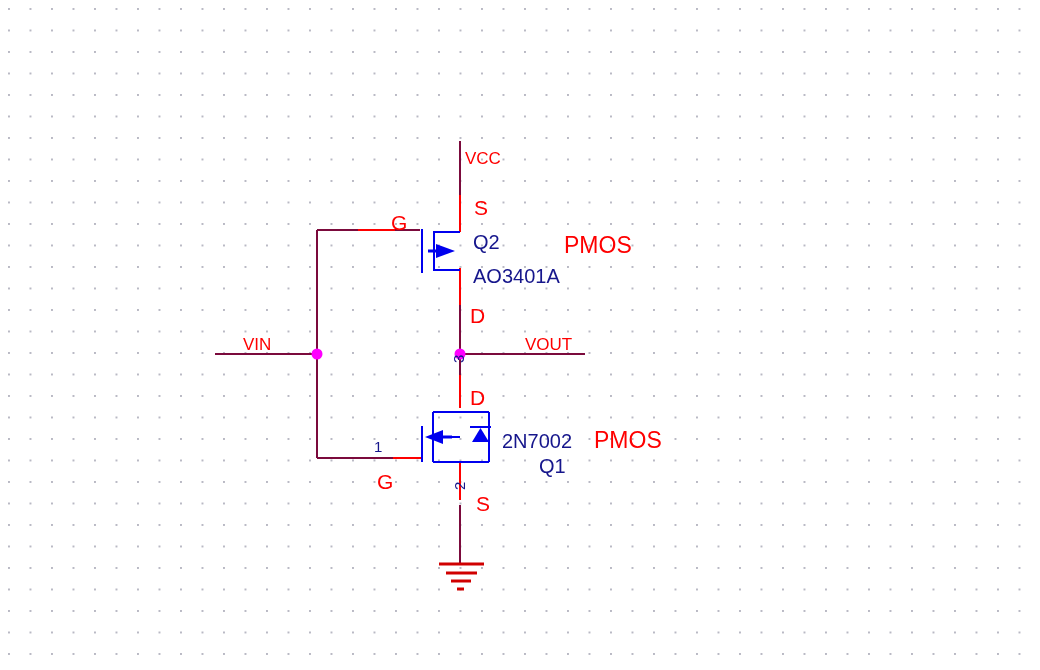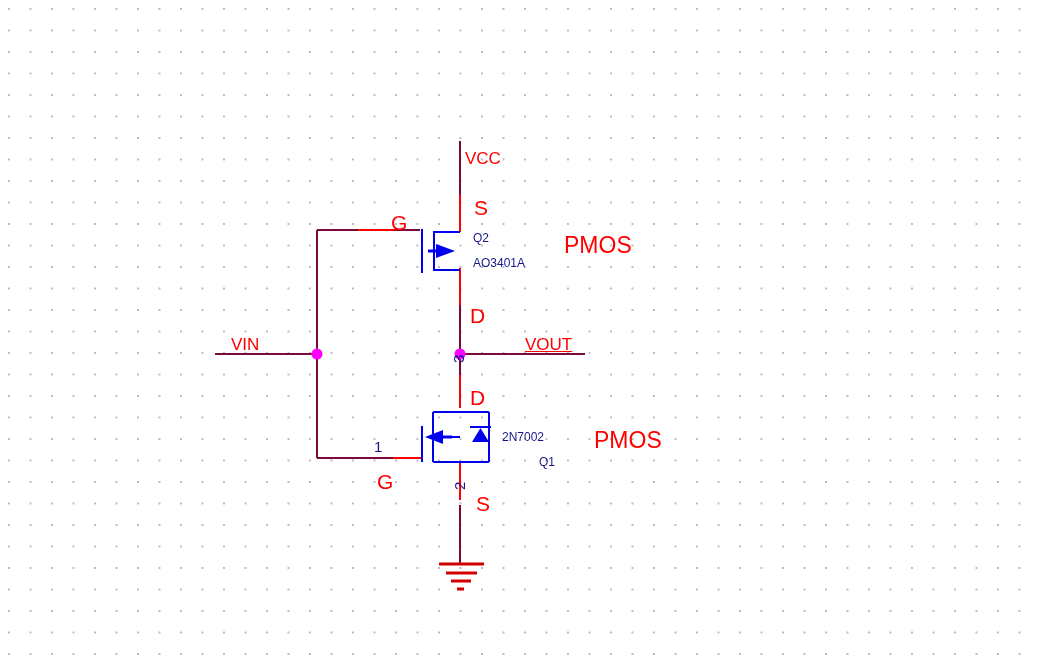--- a/index.html
+++ b/index.html
@@ -44,21 +44,21 @@
   .pin-label {
     color: #fe0000;
     font-size: 21px;
   }
   .annot-label {
     color: #fe0000;
     font-size: 23px;
   }
   .part-label {
     color: #16168c;
-    font-size: 12px;
+    font-size: 20px;
   }
   .pin-number {
     color: #16168c;
     font-size: 15px;
     transform: rotate(-90deg);
     transform-origin: left top;
   }
 </style>
 </head>
 <body>
@@ -142,29 +142,29 @@
 
     <g stroke="#d00000" fill="none">
       <line x1="439" y1="564" x2="484" y2="564" stroke-width="3"></line>
       <line x1="446" y1="573" x2="477" y2="573" stroke-width="3"></line>
       <line x1="451" y1="581" x2="471" y2="581" stroke-width="3"></line>
       <line x1="457" y1="589" x2="464" y2="589" stroke-width="3"></line>
     </g>
   </svg>
 
   <div class="net-label" style="left:465px; top:150px;">VCC</div>
-  <div class="net-label" style="left:231px; top:336px;">VIN</div>
-  <div class="net-label" style="left:525px; top:336px;text-decoration:underline;">VOUT</div>
+  <div class="net-label" style="left:243px; top:336px;">VIN</div>
+  <div class="net-label" style="left:525px; top:336px;">VOUT</div>
 
   <div class="pin-label" style="left:474px; top:197px;">S</div>
   <div class="pin-label" style="left:470px; top:305px;">D</div>
   <div class="pin-label" style="left:391px; top:212px;">G</div>
 
   <div class="part-label" style="left:473px; top:232px;">Q2</div>
-  <div class="part-label" style="left:473px; top:257px;">AO3401A</div>
+  <div class="part-label" style="left:473px; top:266px;">AO3401A</div>
   <div class="annot-label" style="left:564px; top:234px;">PMOS</div>
 
   <div class="pin-label" style="left:470px; top:387px;">D</div>
   <div class="pin-label" style="left:476px; top:493px;">S</div>
   <div class="pin-label" style="left:377px; top:471px;">G</div>
 
   <div class="pin-number" style="left:451px; top:363px;">3</div>
   <div class="pin-number" style="left:452px; top:490px;">2</div>
   <div class="part-label" style="left:374px; top:439px; font-size:15px;">1</div>
 

